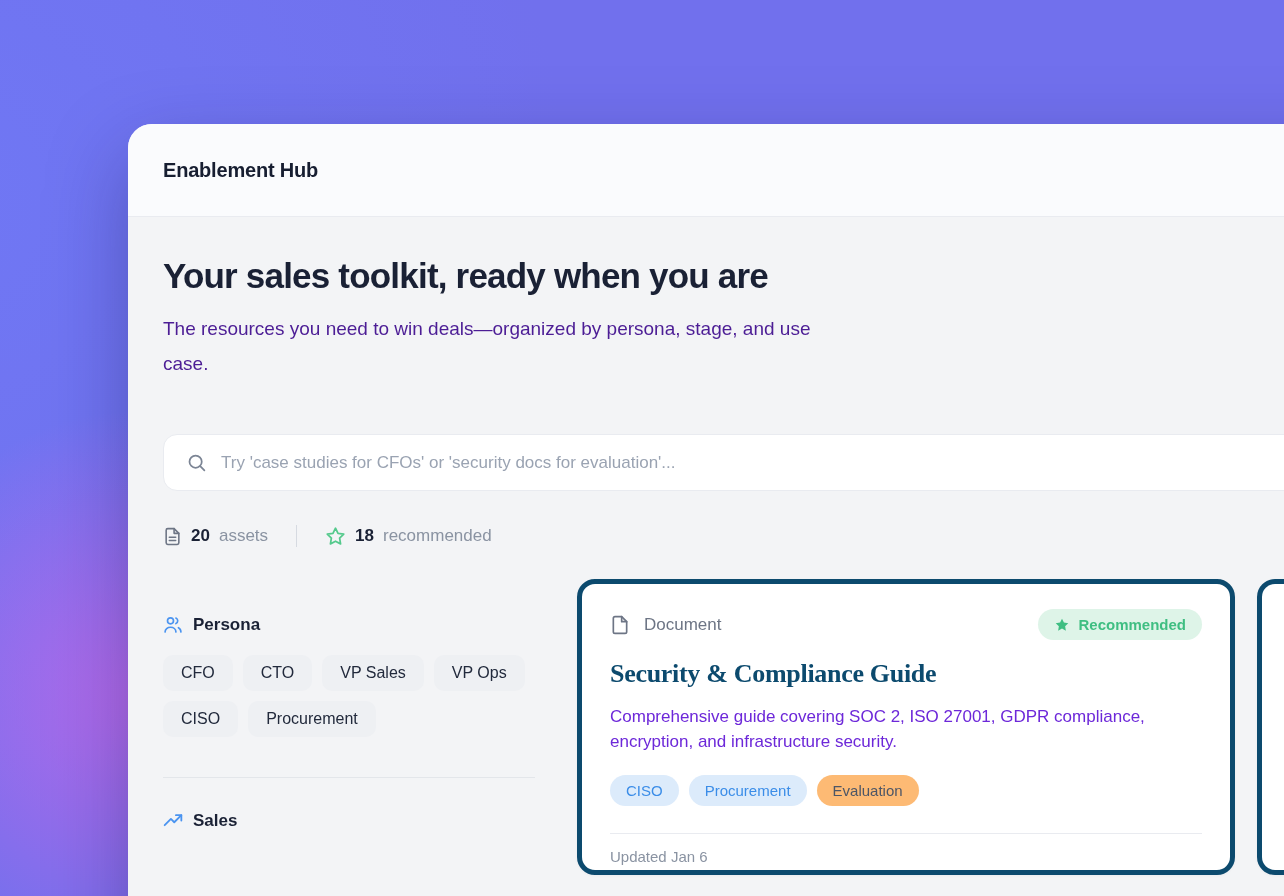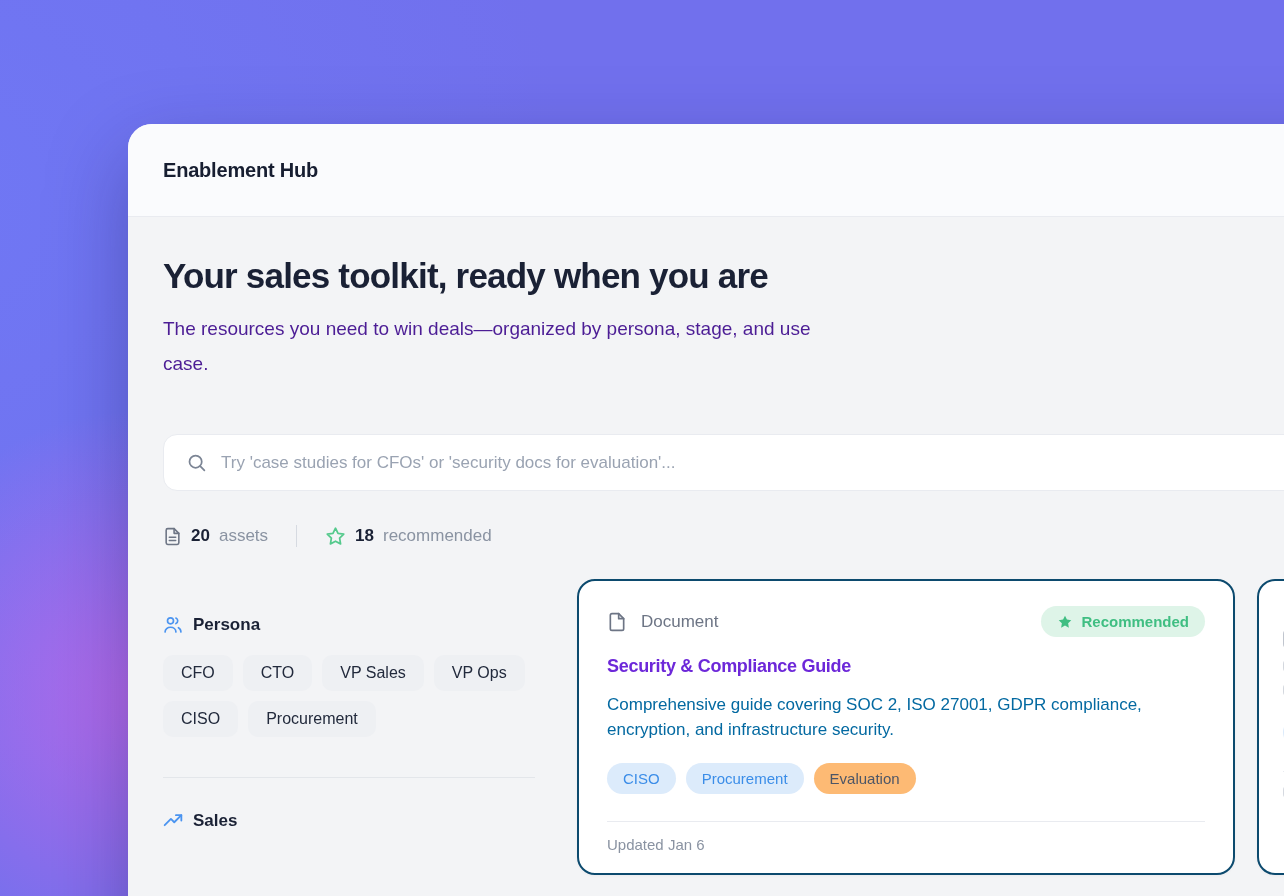--- a/index.html
+++ b/index.html
@@ -157,21 +157,21 @@
   }
   .section-head.stage { margin-top: 33px; }
 
   
   .cards-area { display: flex; gap: 22px; }
 
   .asset-card {
     width: 658px;
     height: 296px;
     background: #ffffff;
-    border: 2px solid #0c4a6e;
+    border: 5px solid #0c4a6e;
     border-radius: 18px;
     padding: 25px 28px 0;
     box-shadow: 0 1px 3px rgba(20,25,50,0.04);
     flex: none;
     cursor: pointer;
   }
   .card-top {
     display: flex;
     align-items: center;
     justify-content: space-between;
@@ -189,30 +189,31 @@
     gap: 8px;
     background: #def4e8;
     color: #3fbe82;
     font-size: 15px;
     font-weight: 700;
     padding: 7px 16px;
     border-radius: 999px;
   }
   .card-title {
     margin-top: 19px;
-    font-size: 18px;
+    font-size: 26px;
     font-weight: 700;
-    color: #6d28d9;
+    color: #0c4a6e;
     letter-spacing: -0.3px;
+    font-family: Liberation Serif, serif;
   }
   .card-desc {
     margin-top: 15px;
     font-size: 17px;
     line-height: 25px;
-    color: #0369a1;
+    color: #6d28d9;
     max-width: 560px;
   }
   .card-tags {
     margin-top: 21px;
     display: flex;
     gap: 10px;
   }
   .tag {
     font-size: 15px;
     font-weight: 500;

